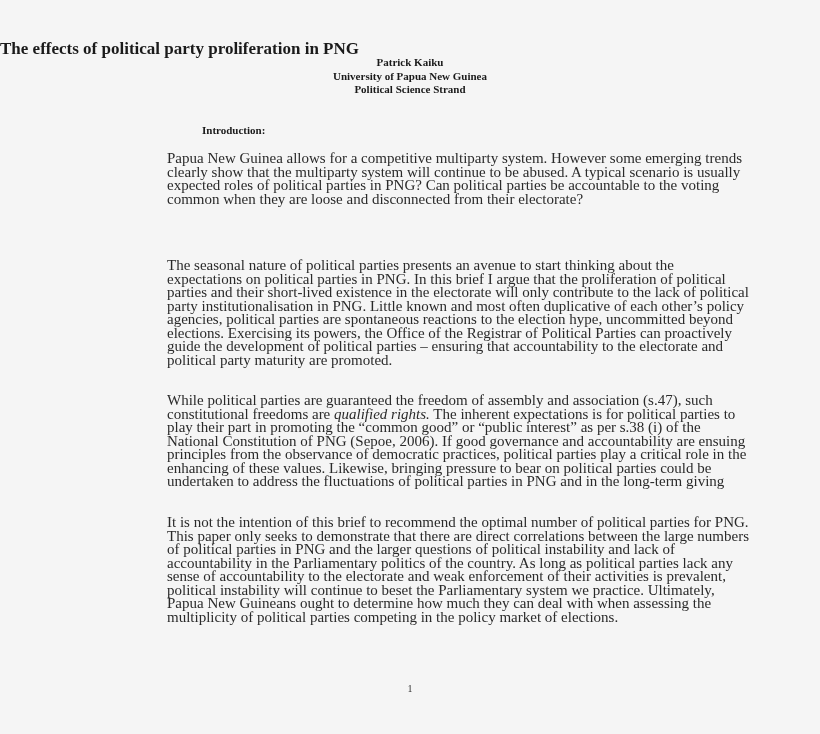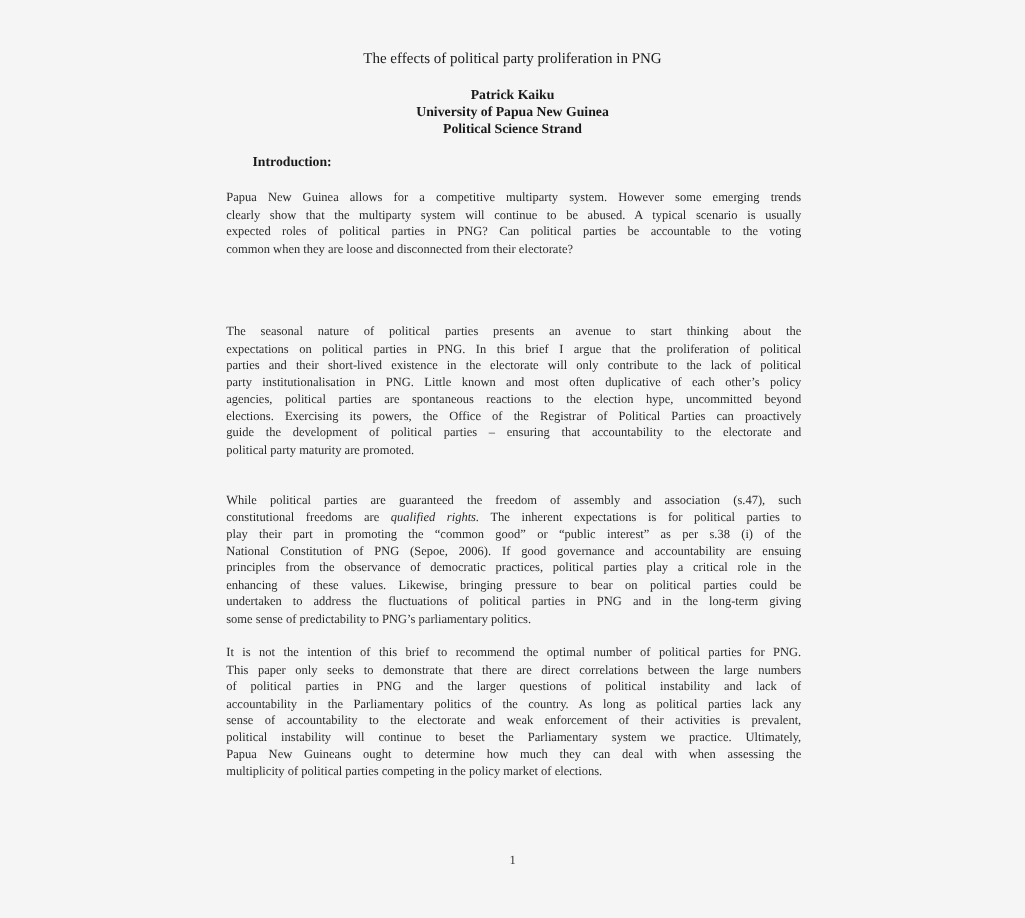--- a/index.html
+++ b/index.html
@@ -20,51 +20,51 @@
       left: 0;
       top: 0;
       width: 820px;
       height: 734px;
     }
     .title {
       position: absolute;
       top: 39px;
       left: 0;
       width: 820px;
-      text-align: center;
-      font-weight: normal;
-      font-size: 12px;
+      text-align: left;
+      font-weight: bold;
+      font-size: 17px;
       color: #1a1a1a;
     }
     .author-block {
       position: absolute;
-      top: 70px;
+      top: 56px;
       left: 0;
       width: 820px;
       text-align: center;
       font-weight: bold;
       font-size: 11px;
       line-height: 13.5px;
       color: #1a1a1a;
     }
     .author-block div { white-space: nowrap; }
     .section-heading {
       position: absolute;
       top: 124px;
       left: 180px;
       font-weight: bold;
       font-size: 11px;
       color: #1a1a1a;
       margin-left: 22px;
     }
     .para {
       position: absolute;
-      left: 181px;
+      left: 167px;
       width: 460px;
-      font-size: 10px;
+      font-size: 15px;
       line-height: 13.5px;
       color: #2a2a2a;
       font-family: Liberation Serif, serif;
     }
     .para .line {
       display: block;
       white-space: nowrap;
     }
     .para .line.justify {
       text-align: justify;
@@ -116,21 +116,20 @@
       <span class="line">political party maturity are promoted.</span>
     </div>
   <div class="para p3">
       <span class="line justify">While political parties are guaranteed the freedom of assembly and association (s.47), such</span>
       <span class="line justify">constitutional freedoms are <em>qualified rights.</em> The inherent expectations is for political parties to</span>
       <span class="line justify">play their part in promoting the “common good” or “public interest” as per s.38 (i) of the</span>
       <span class="line justify">National Constitution of PNG (Sepoe, 2006). If good governance and accountability are ensuing</span>
       <span class="line justify">principles from the observance of democratic practices, political parties play a critical role in the</span>
       <span class="line justify">enhancing of these values. Likewise, bringing pressure to bear on political parties could be</span>
       <span class="line justify">undertaken to address the fluctuations of political parties in PNG and in the long-term giving</span>
-      <span class="line">some sense of predictability to PNG’s parliamentary politics.</span>
     </div>
   <div class="para p4">
       <span class="line justify">It is not the intention of this brief to recommend the optimal number of political parties for PNG.</span>
       <span class="line justify">This paper only seeks to demonstrate that there are direct correlations between the large numbers</span>
       <span class="line justify">of political parties in PNG and the larger questions of political instability and lack of</span>
       <span class="line justify">accountability in the Parliamentary politics of the country. As long as political parties lack any</span>
       <span class="line justify">sense of accountability to the electorate and weak enforcement of their activities is prevalent,</span>
       <span class="line justify">political instability will continue to beset the Parliamentary system we practice. Ultimately,</span>
       <span class="line justify">Papua New Guineans ought to determine how much they can deal with when assessing the</span>
       <span class="line">multiplicity of political parties competing in the policy market of elections.</span>

